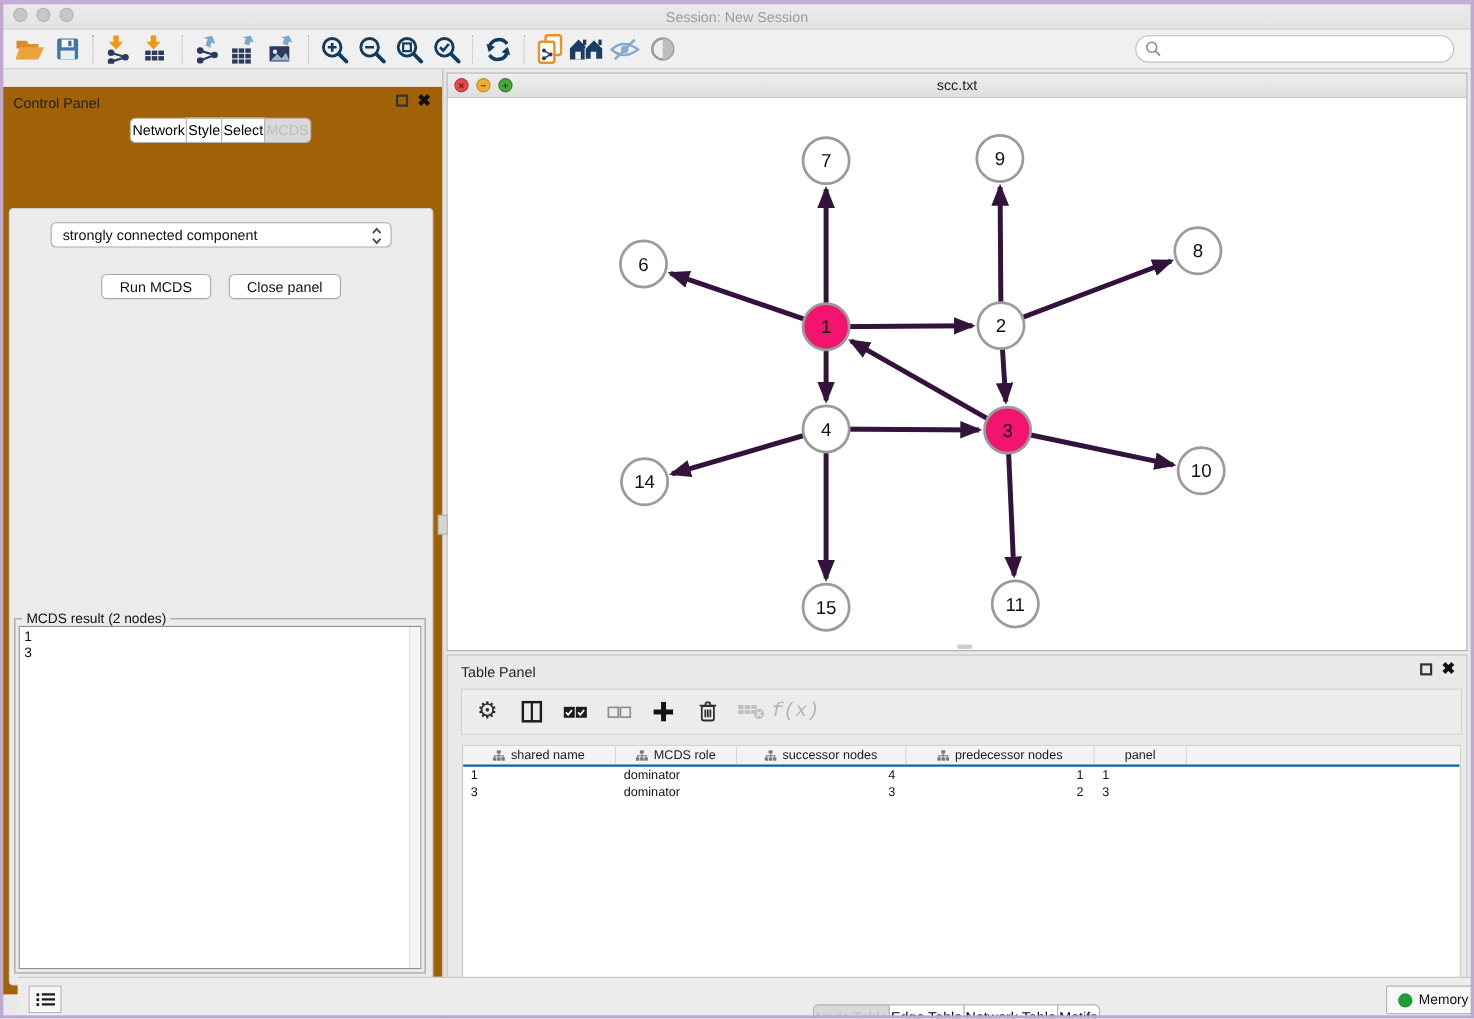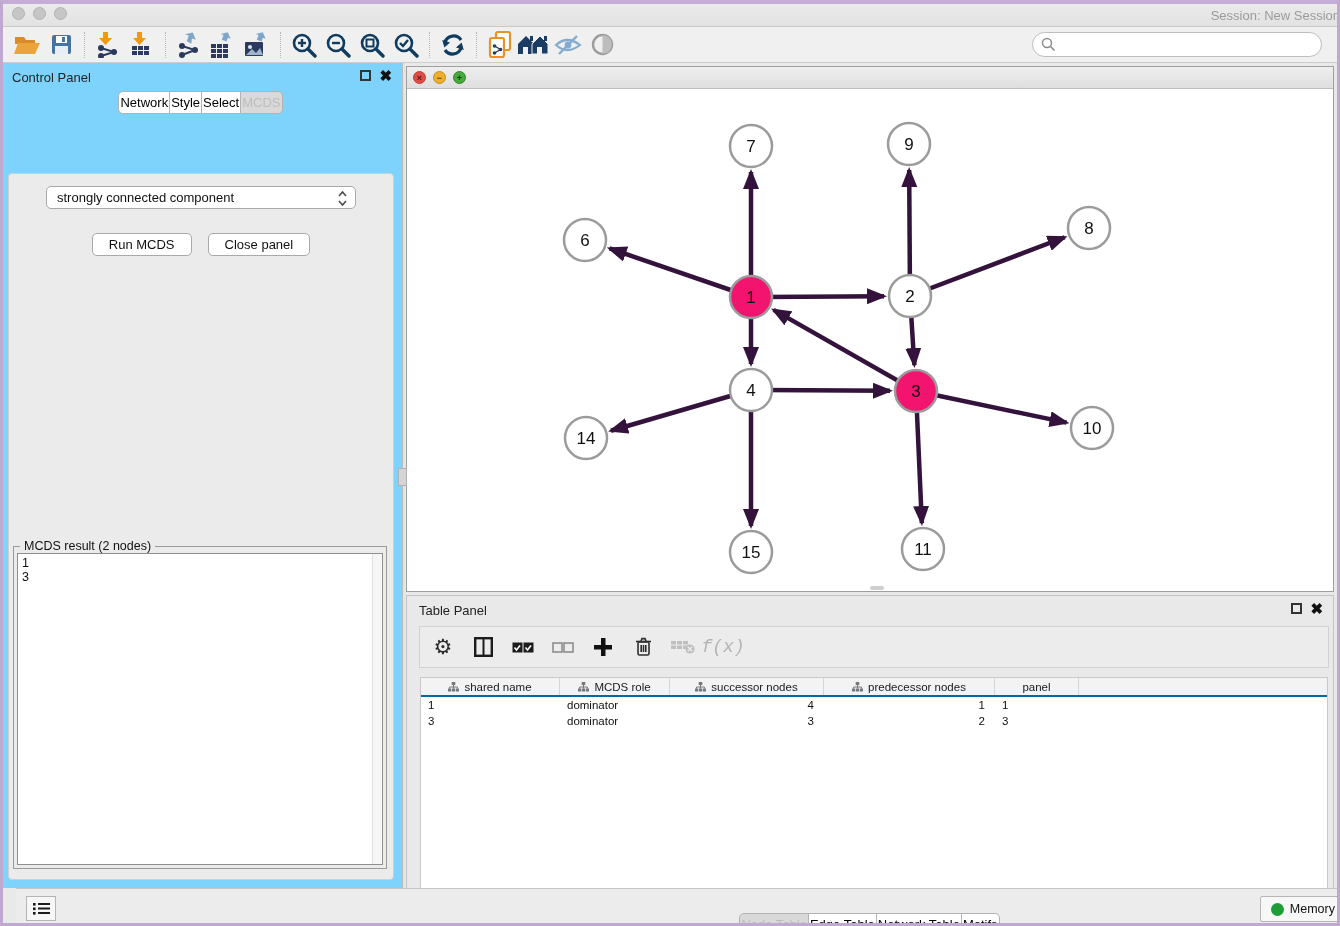--- a/index.html
+++ b/index.html
@@ -4,32 +4,32 @@
 <style>
   * { margin:0; padding:0; box-sizing:border-box; }
   html,body { background:#d8d8d8; font-family:"Liberation Sans", sans-serif; }
   .window { position:relative; width:1340px; height:926px; background:#e9e9e9; overflow:hidden; }
   .frame { position:absolute; inset:0; border:3px solid #bfa9d0; border-top:4px solid #c4add6; pointer-events:none; z-index:50; }
 
   
   .titlebar { position:absolute; left:0; top:0; width:100%; height:27px; background:linear-gradient(#ececec,#e2e2e2); border-bottom:1px solid #c9c9c9; }
   .tl-dots { position:absolute; left:12px; top:7px; display:flex; gap:8px; }
   .tl-dot { width:13px; height:13px; border-radius:50%; background:#c6c6c6; border:1px solid #b2b2b2; }
-  .win-title { position:absolute; width:100%; top:8px; text-align:right; font-size:13px; color:#9b9b9b; }
+  .win-title { position:absolute; width:100%; top:8px; text-align:center; font-size:13px; color:#9b9b9b; }
 
   
   .toolbar { position:absolute; left:0; top:27px; width:100%; height:36px; background:#f0f0f0; border-bottom:1px solid #cdcdcd; display:flex; align-items:center; padding:0 10px; }
   .tb-ico { width:34px; height:30px; display:flex; align-items:center; justify-content:center; position:relative; cursor:pointer; }
   .tb-sep { width:1px; height:26px; margin:0 6px; border-left:1px dotted #b5b5b5; }
   .search-wrap { margin-left:auto; margin-right:8px; position:relative; }
   .search-wrap input { width:290px; height:25px; border:1px solid #bdbdbd; border-radius:13px; background:#fff; padding:0 10px 0 28px; font-size:13px; outline:none; }
   .search-mag { position:absolute; left:9px; top:5px; }
 
   
-  .control-panel { position:absolute; left:0; top:63px; width:402px; height:825px; background:#7dd3fc; }
+  .control-panel { position:absolute; left:0; top:79px; width:402px; height:825px; background:#a16207; }
   .panel-head { position:relative; height:28px; }
   .panel-title { position:absolute; left:12px; top:7px; font-size:13px; color:#222; }
   .panel-btns { position:absolute; right:10px; top:6px; display:flex; gap:8px; align-items:center; }
   .float-ico { width:11px; height:11px; border:2px solid #333; background:transparent; }
   .close-x { font-size:15px; font-weight:bold; color:#111; line-height:13px; }
   .seg-tabs { display:flex; justify-content:center; position:relative; z-index:2; }
   .seg-tab { font-size:13px; padding:3px 1px; background:#fff; border:1px solid #b2b2b2; margin-left:-1px; color:#000; cursor:pointer; }
   .seg-tab:first-child { border-radius:5px 0 0 5px; }
   .seg-tab:last-child { border-radius:0 5px 5px 0; }
   .seg-tab.selected { background:#d9d9d9; color:#bdbdbd; }
@@ -292,20 +292,21 @@
   <div class="v-splitter"></div>
   <div class="v-handle"></div>
 
   <div class="net-window">
     <div class="net-titlebar">
       <div class="traffic">
         <span class="tf red">×</span>
         <span class="tf yellow">−</span>
         <span class="tf green">+</span>
       </div>
+      <div class="net-title">scc.txt</div>
     </div>
     <div class="net-canvas">
       <svg id="graph-svg" width="926" height="503" viewBox="0 0 926 503">
           <defs>
             <marker id="arr" markerUnits="userSpaceOnUse" markerWidth="20" markerHeight="16" refX="17" refY="8" orient="auto">
               <polygon points="0,0 20,8 0,16" fill="#33123c"></polygon>
             </marker>
           </defs>
           <line x1="344" y1="208" x2="344" y2="83" stroke="#33123c" stroke-width="4.5" marker-end="url(#arr)"></line>
           <line x1="344" y1="208" x2="202.59069648289858" y2="159.44379337063384" stroke="#33123c" stroke-width="4.5" marker-end="url(#arr)"></line>

